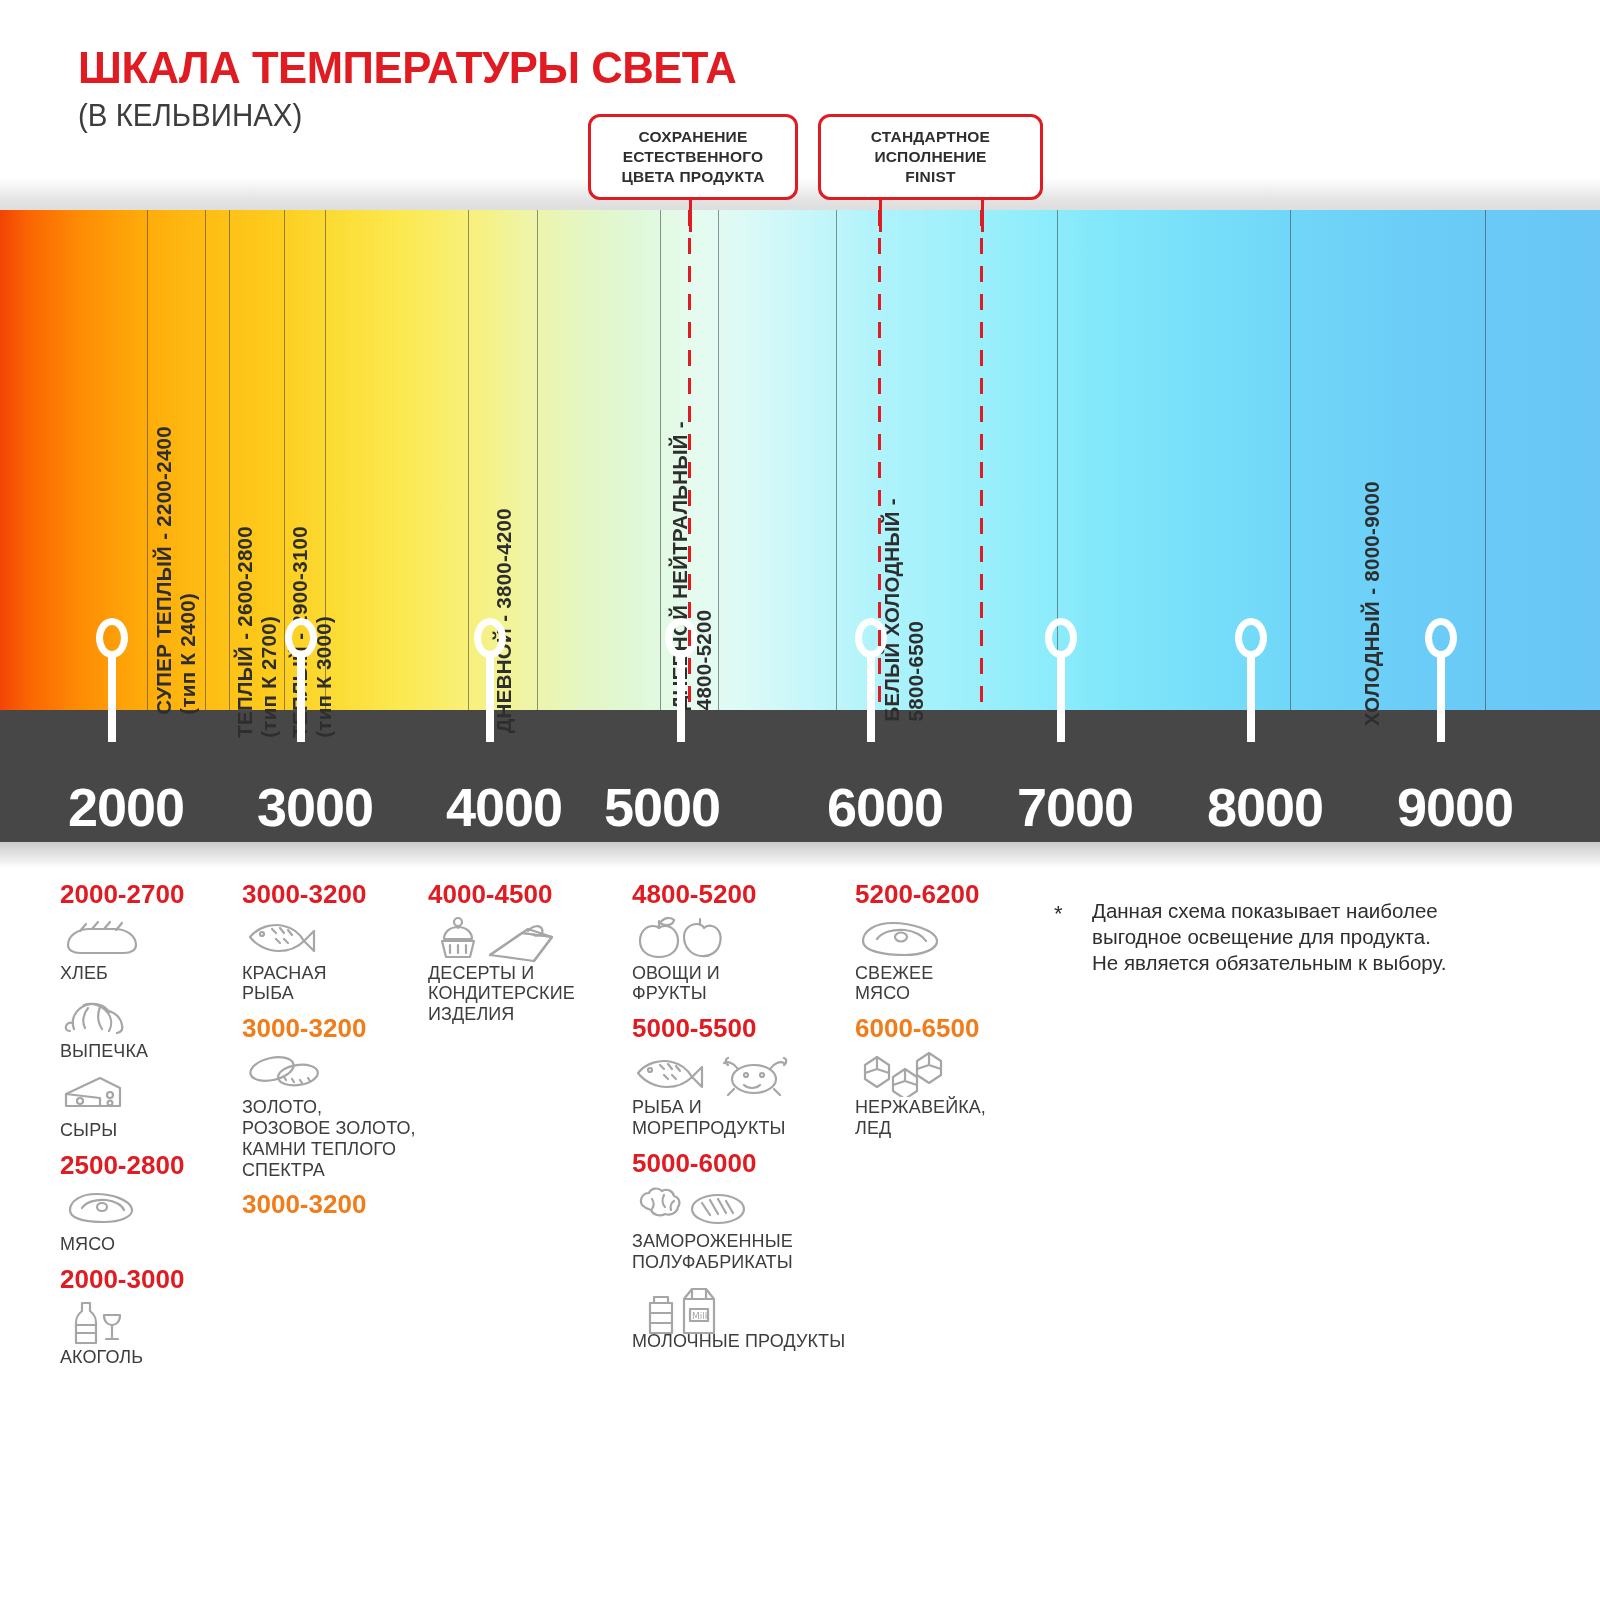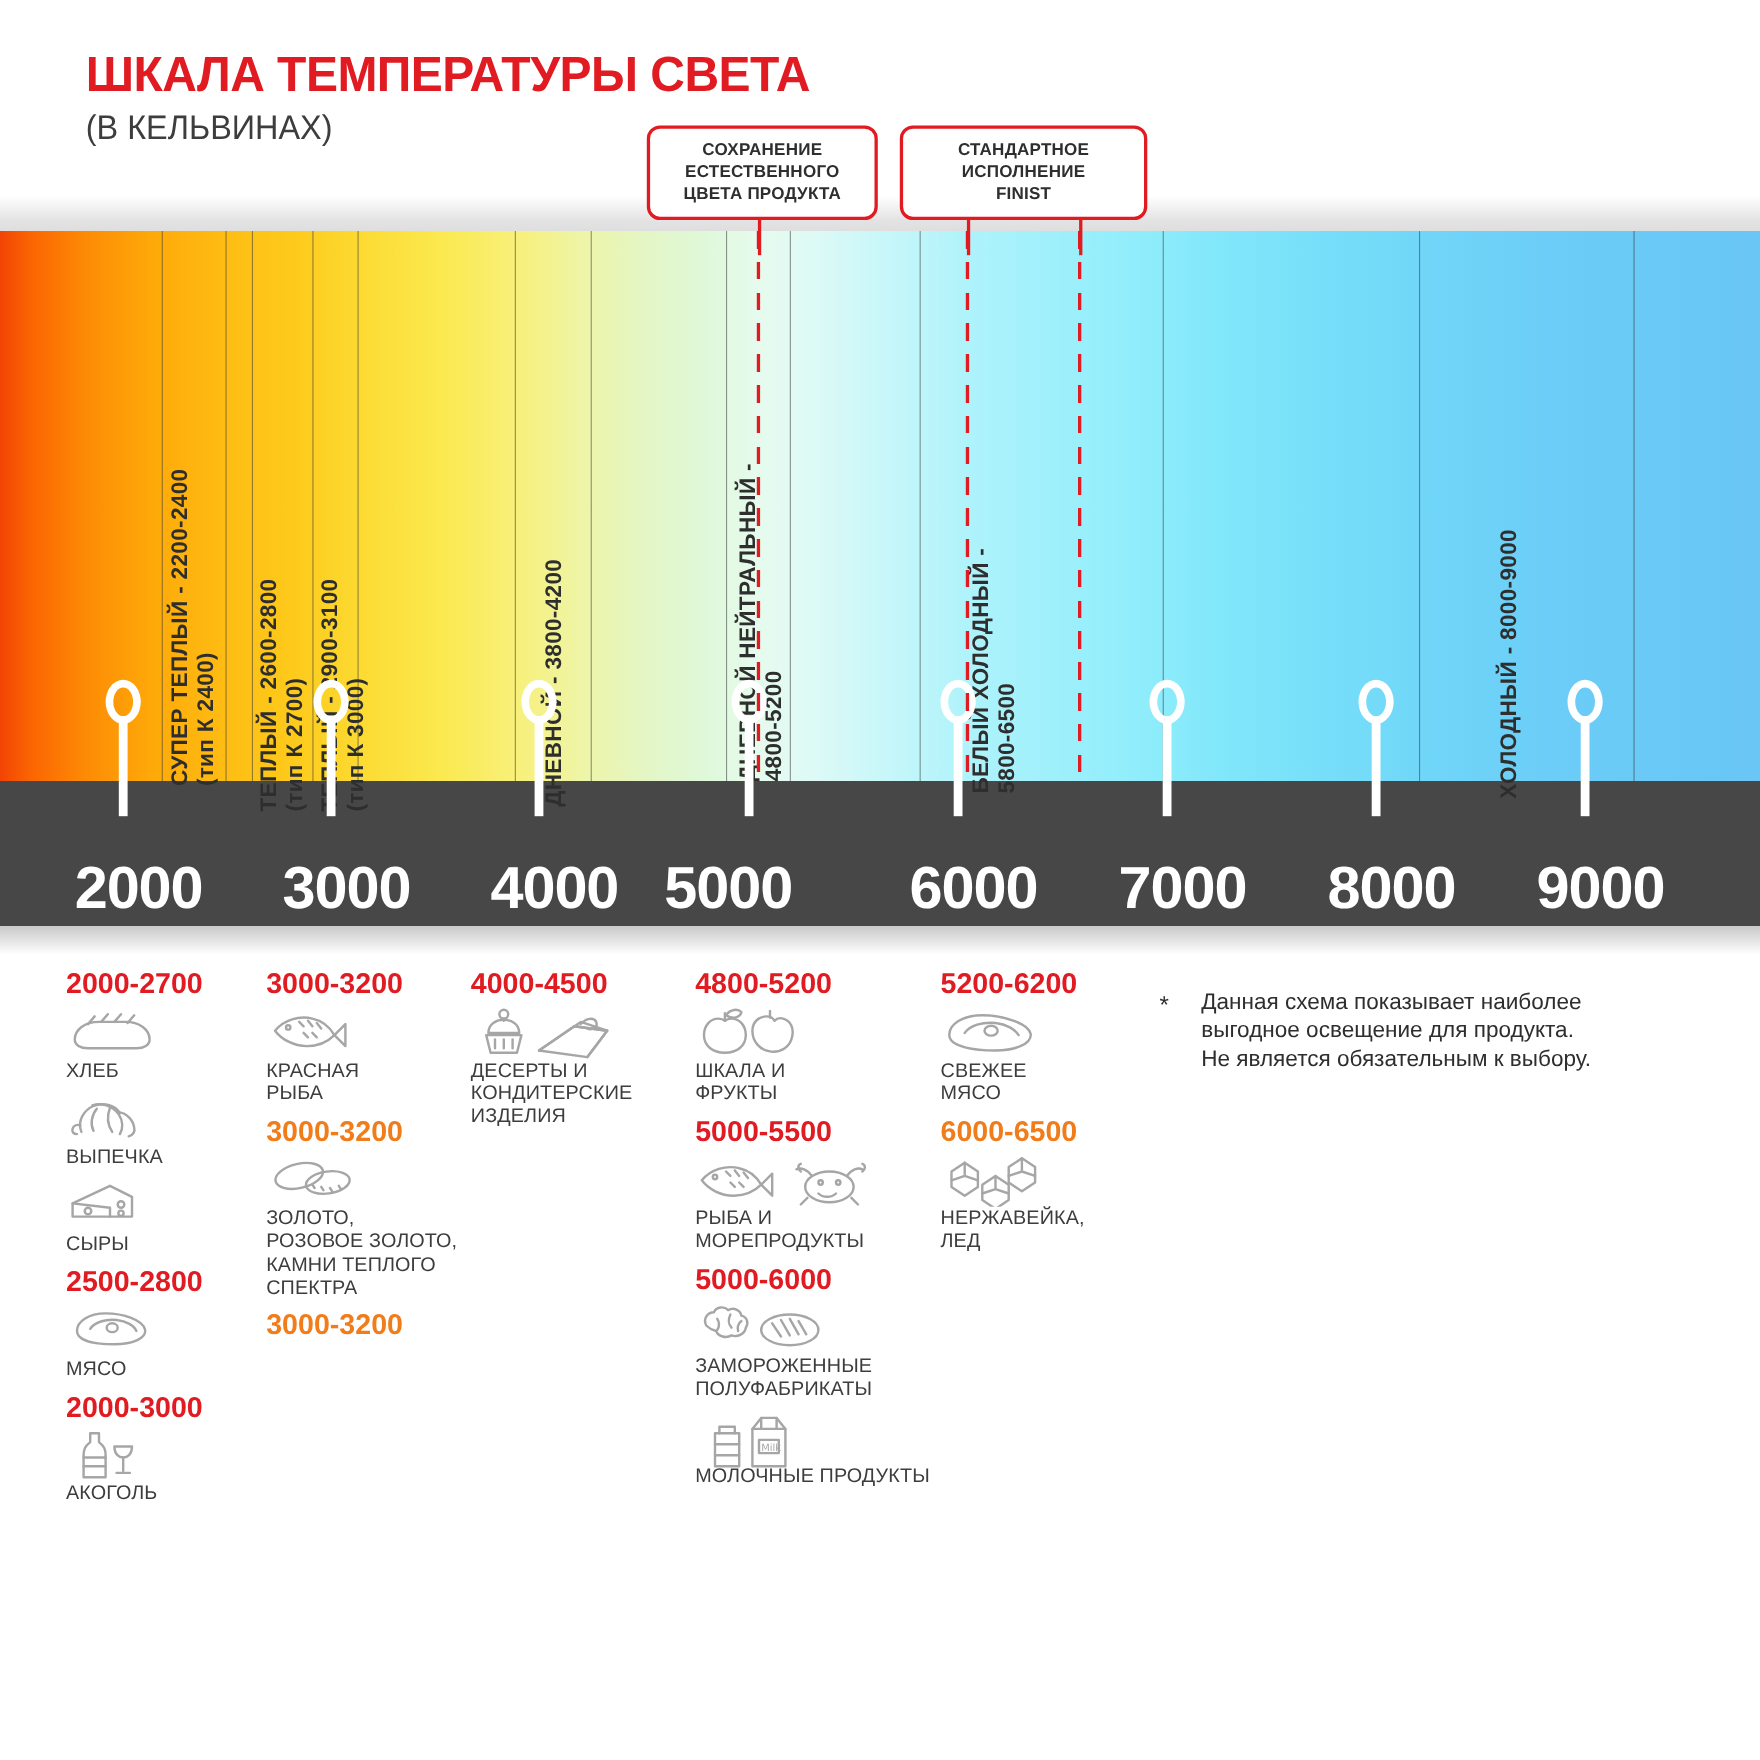--- a/index.html
+++ b/index.html
@@ -416,21 +416,21 @@
             <span class="ico">
               <svg width="96" height="46" viewBox="0 0 96 46">
                 <path fill="none" stroke="#a6a6a6" stroke-width="2.2" stroke-linecap="round" stroke-linejoin="round" d="M8 26c0-9 6-15 13-15 3 0 5 1 6 2 1-1 3-2 6-2 7 0 13 6 13 15 0 10-8 16-19 16S8 36 8 26z"></path>
                 <path fill="none" stroke="#a6a6a6" stroke-width="2.2" stroke-linecap="round" stroke-linejoin="round" d="M27 13V6"></path>
                 <path fill="none" stroke="#a6a6a6" stroke-width="2.2" stroke-linecap="round" stroke-linejoin="round" d="M28 8c4-6 11-6 14-3-1 5-8 7-14 3z"></path>
                 <path fill="none" stroke="#a6a6a6" stroke-width="2.2" stroke-linecap="round" stroke-linejoin="round" d="M52 22c0-8 6-13 13-13 4 0 6 2 7 4 2-2 5-3 8-2 7 2 10 9 8 17-2 9-10 14-19 13-10-1-17-9-17-19z"></path>
                 <path fill="none" stroke="#a6a6a6" stroke-width="2.2" stroke-linecap="round" stroke-linejoin="round" d="M68 10V4"></path>
               </svg>
             </span>
             <div class="lbl">
-              <span>ШКАЛА И</span>
+              <span>ОВОЩИ И</span>
               <span>ФРУКТЫ</span>
             </div>
           </div>
         </div>
         <div class="grp">
           <div class="grp-range red">5000-5500</div>
           <div class="item">
             <span class="ico">
               <svg width="168" height="48" viewBox="0 0 168 48">
                 <path fill="none" stroke="#a6a6a6" stroke-width="2.2" stroke-linecap="round" stroke-linejoin="round" d="M6 24c8-10 22-14 34-11 9 2 16 8 20 15-6 6-15 10-25 10C23 38 12 32 6 24z"></path>

